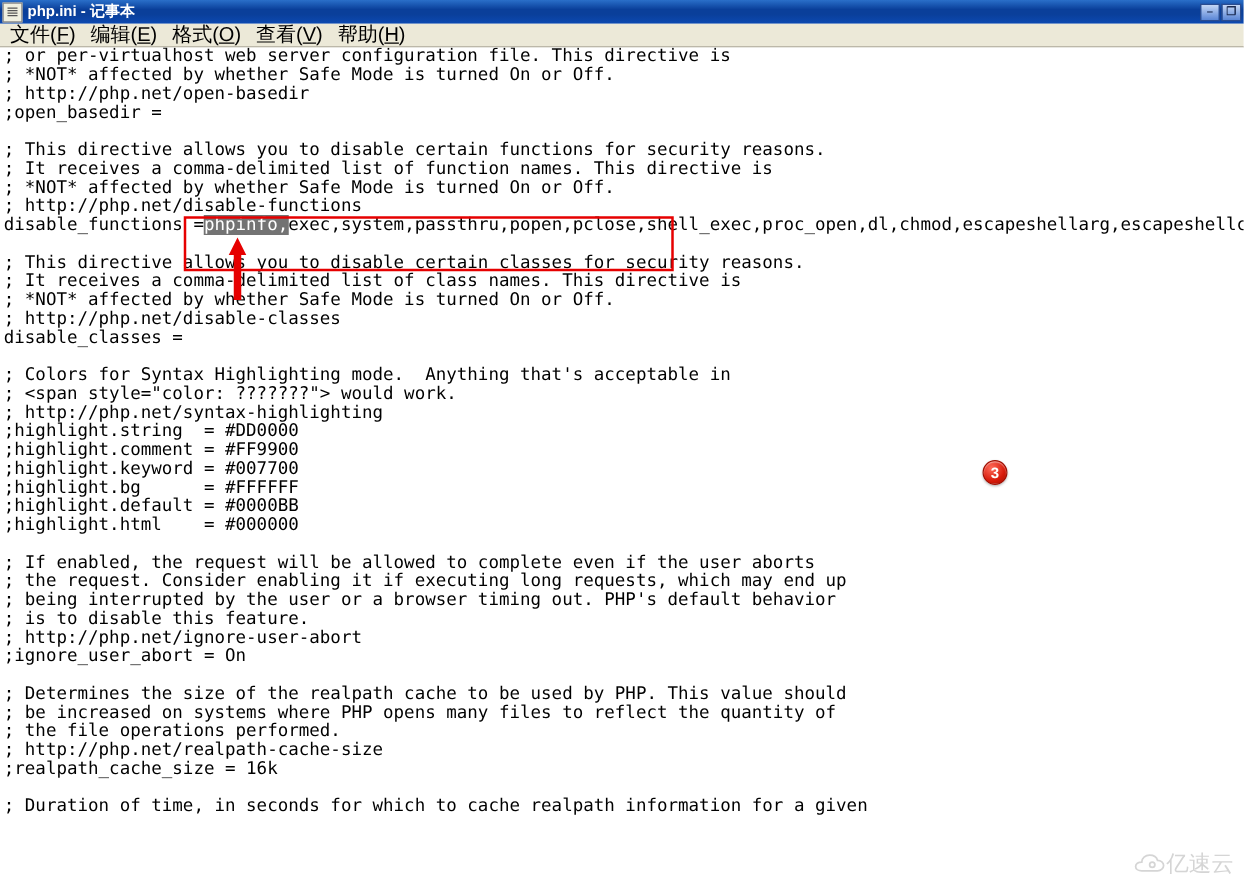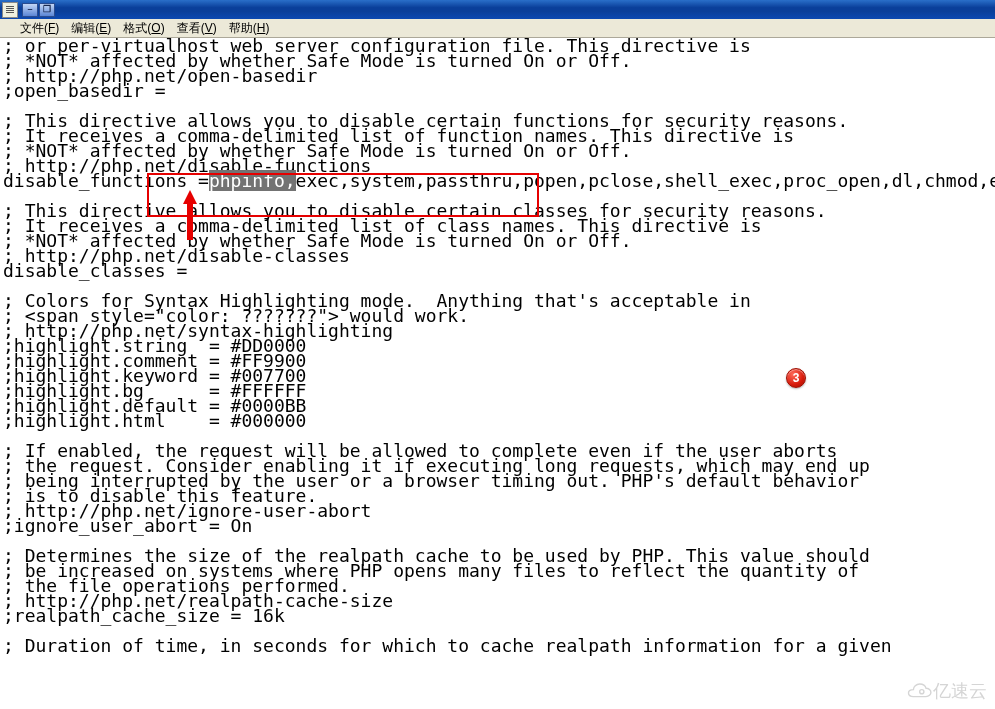--- a/index.html
+++ b/index.html
@@ -56,40 +56,40 @@
     line-height: 1;
   }
 
   
   .menubar {
     height: 19px;
     background: #ece9d8;
     border-bottom: 1px solid #aca899;
     display: flex;
     align-items: center;
-    padding: 0 14px;
-    font-size: 12px;
+    padding: 0 2px;
+    font-size: 16px;
     color: #000;
   }
   .menu-item {
     padding: 1px 6px 1px 6px;
     cursor: default;
   }
   .menu-item .hotkey { text-decoration: underline; }
 
   
   .editor {
     position: absolute;
     top: 38px; left: 0;
     width: 100%;
     height: calc(100% - 38px);
     background: #fff;
     overflow: hidden;
     font-family: "新宋体", "NSimSun", monospace;
-    font-size: 18px;
+    font-size: 14px;
     line-height: 15px;
     color: #000;
     white-space: pre;
     padding: 0 0 0 3px;
   }
 
   .line { height: 15px; }
   .selected {
     background: #737373;
     color: #fff;
@@ -166,20 +166,21 @@
     width: 28px; height: 20px;
     position: relative;
   }
   .wm-icon svg { width: 100%; height: 100%; }
 </style>
 </head>
 <body>
 
 <div class="titlebar">
   <div class="app-icon"></div>
+  <div class="titlebar-text">php.ini - 记事本</div>
   <div class="win-controls">
     <div class="win-btn">–</div>
     <div class="win-btn">❐</div>
   </div>
 </div>
 
 <div class="menubar">
   <div class="menu-item"><span>文件</span>(<span class="hotkey">F</span>)</div>
   <div class="menu-item"><span>编辑</span>(<span class="hotkey">E</span>)</div>
   <div class="menu-item"><span>格式</span>(<span class="hotkey">O</span>)</div>

